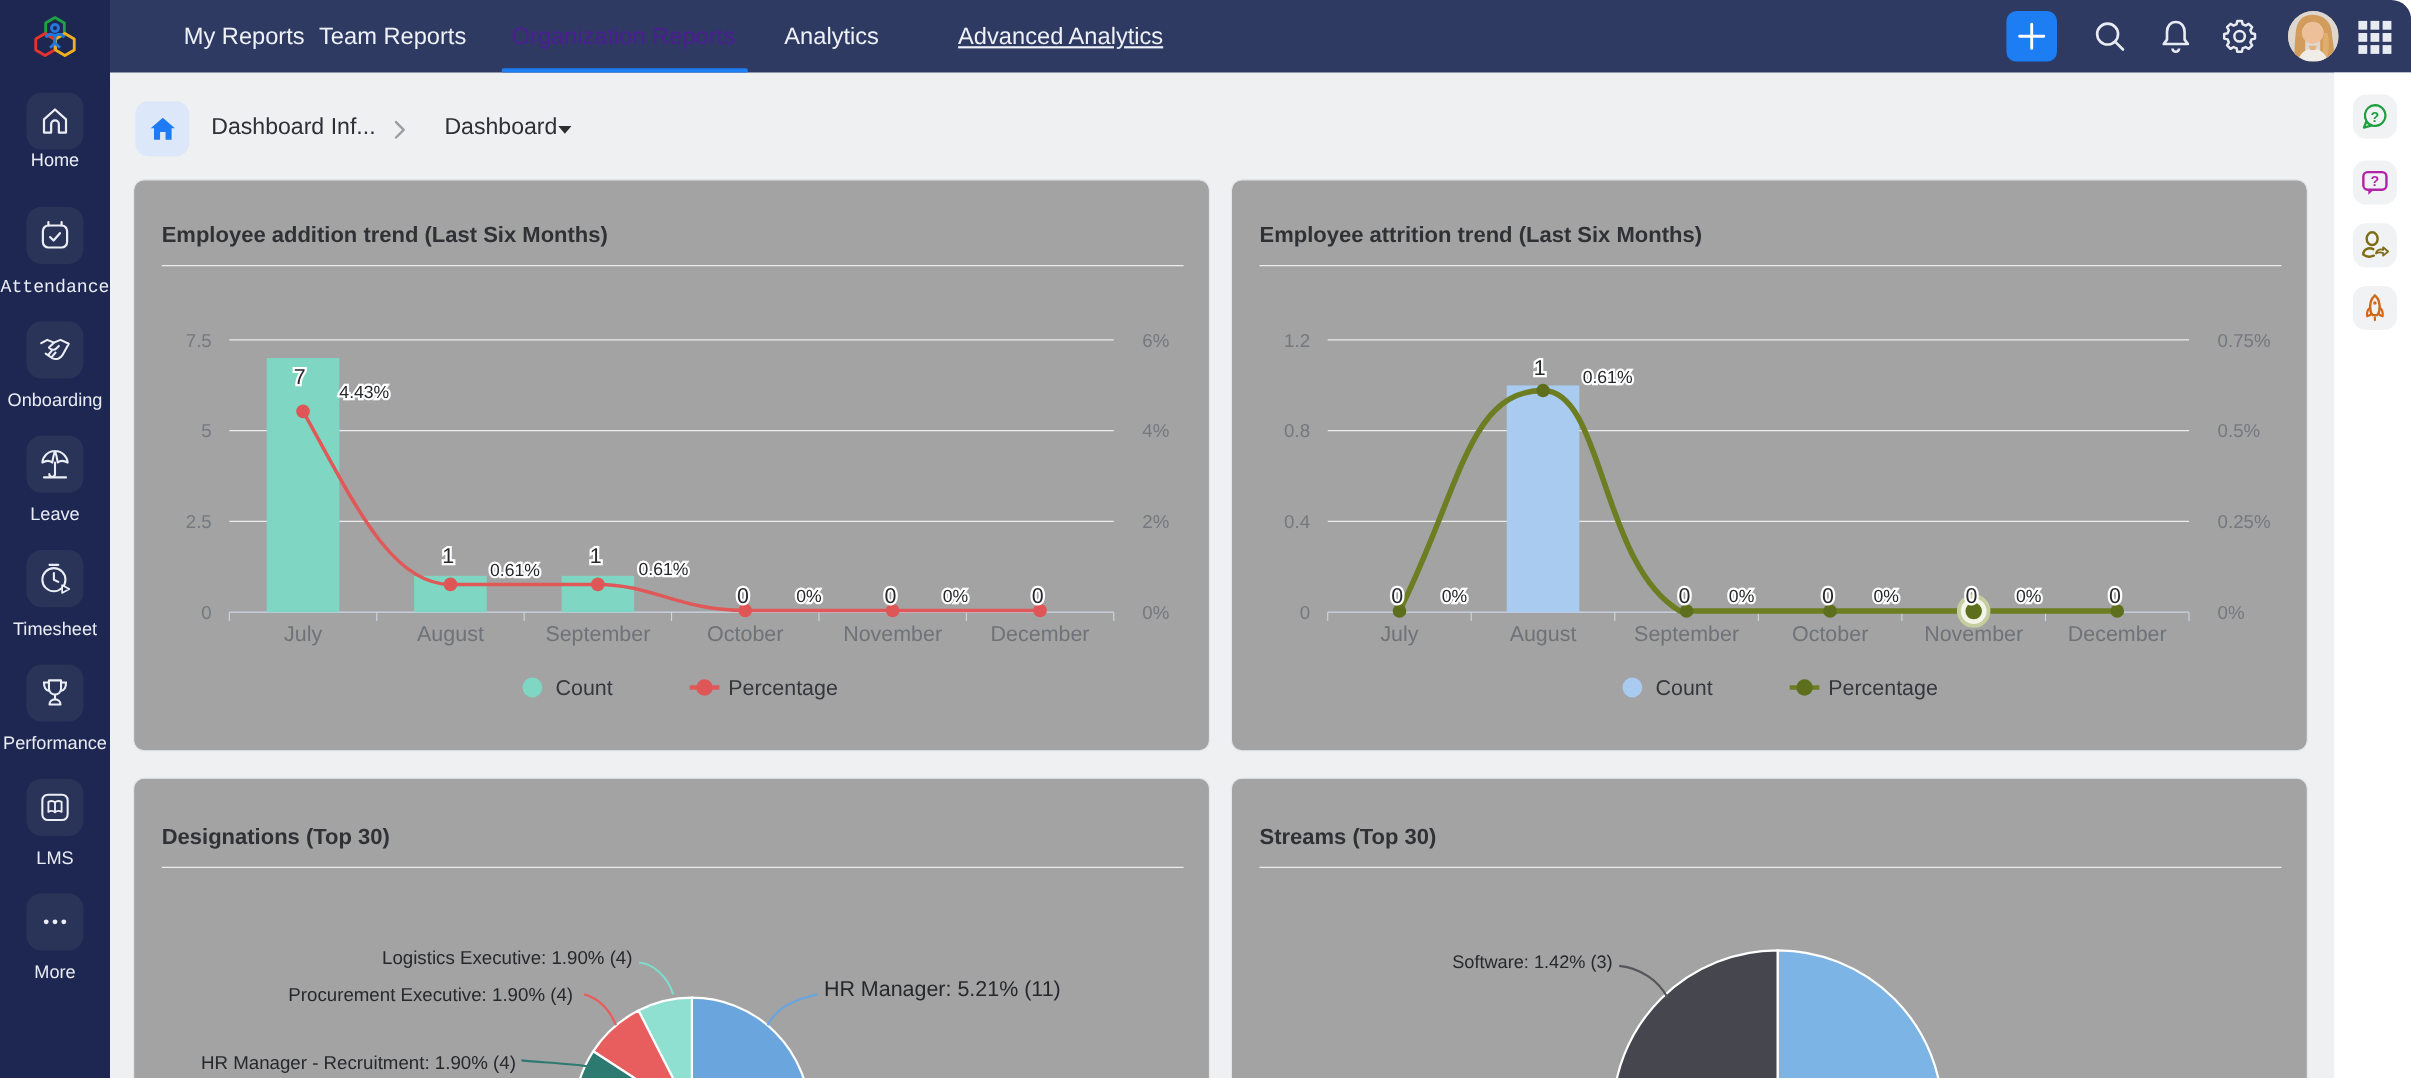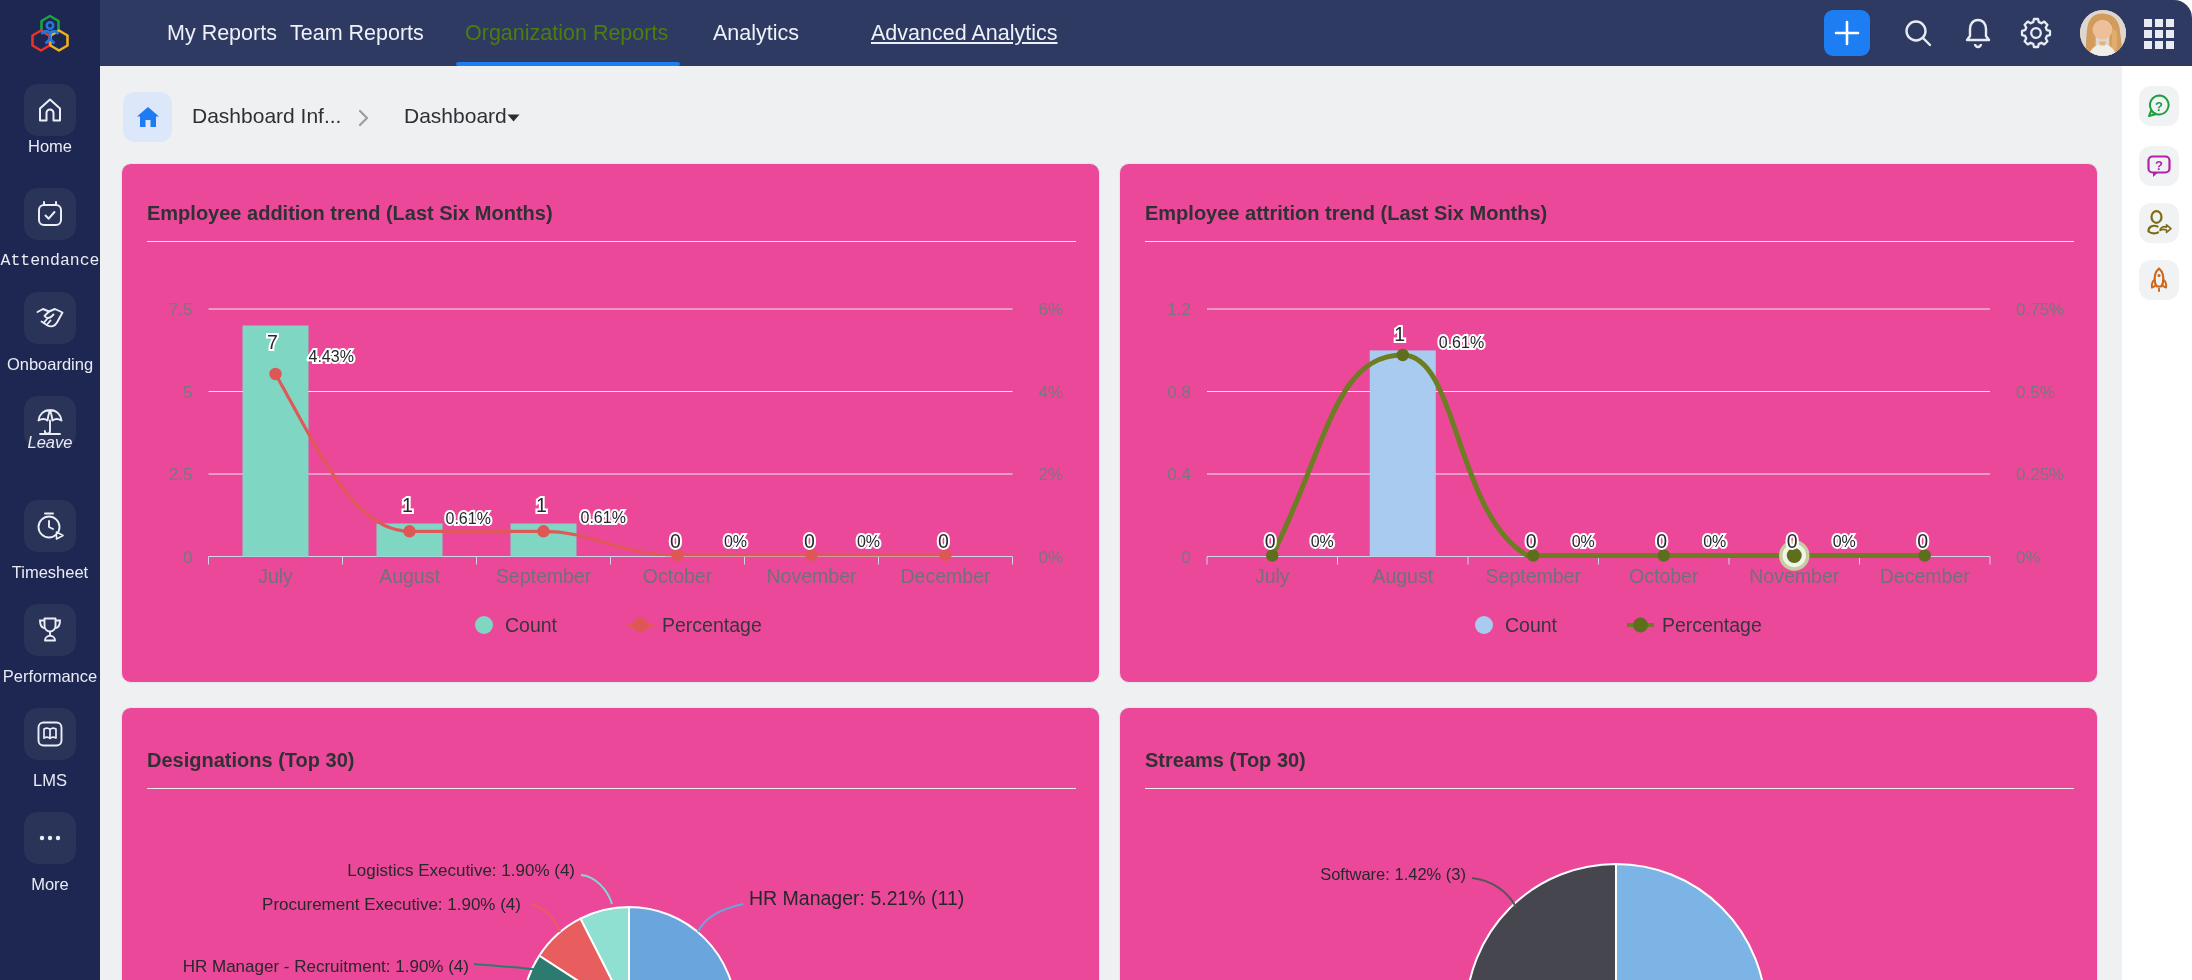--- a/index.html
+++ b/index.html
@@ -12,21 +12,21 @@
   .sb-label { position:absolute; left:0; width:100px; text-align:center; color:#e9ecf4; font-size:16.5px; }
   
   #topbar { left:100px; top:0; width:2092px; height:66px; background:#2e3a62; border-top-right-radius:18px; }
   .tab { position:absolute; top:0; height:66px; line-height:66px; color:#eef1f7; font-size:21.5px; white-space:nowrap; }
   #tab-underline { position:absolute; left:356px; top:62px; width:224px; height:4px; background:#1d7df2; border-radius:2px; }
   
   #rightstrip { left:2122px; top:66px; width:70px; height:914px; background:#ffffff; }
   .rs-chip { position:absolute; left:2139px; width:40px; height:40px; border-radius:12px; background:#f1f2f4; display:flex; align-items:center; justify-content:center; }
   
   #content { left:100px; top:66px; width:2022px; height:914px; background:#eef0f2; border-top-left-radius:14px; }
-  .card { position:absolute; background:#ec4899; border:1px solid #e3e5e9; border-radius:10px; }
+  .card { position:absolute; background:#a3a3a3; border:1px solid #e3e5e9; border-radius:10px; }
   #card1 { left:121px; top:163px; width:979px; height:520px; }
   #card2 { left:1119px; top:163px; width:979px; height:520px; }
   #card3 { left:121px; top:707px; width:979px; height:520px; }
   #card4 { left:1119px; top:707px; width:979px; height:520px; }
   
   #homechip { left:123px; top:92px; width:49px; height:50px; background:#dce8fa; border-radius:12px; display:flex; align-items:center; justify-content:center; }
   .bc-text { position:absolute; top:104px; font-size:21px; color:#2e3035; font-weight:500; }
 </style>
 </head>
 <body>
@@ -178,21 +178,21 @@
       <path d="M496 306 L496 156 A150 150 0 0 1 496 456 Z" fill="#7db4e6" stroke="#ffffff" stroke-width="2" stroke-linejoin="round"></path>
       <path d="M496 306 L496 456 A150 150 0 0 1 496 156 Z" fill="#46464e" stroke="#ffffff" stroke-width="2" stroke-linejoin="round"></path>
       <path d="M352,170 C372,172 388,184 396,199" stroke="#55565c" stroke-width="2" fill="none"></path>
       <text x="346" y="172" font-size="16.5" fill="#26282c" text-anchor="end">Software: 1.42% (3)</text>
     </svg></div>
 
   <div class="abs" style="left:2172px; top:0; width:20px; height:20px; background:#ffffff;"></div>
   <div class="abs" id="topbar"></div>
   <div class="tab" style="left:139px;margin-left:28px;">My Reports</div>
   <div class="tab" style="left:290px;">Team Reports</div>
-  <div class="tab" style="left:465px; font-weight:500; color:#4d7c0f;">Organization Reports</div>
+  <div class="tab" style="left:465px; font-weight:500; color:#4c1d95;">Organization Reports</div>
   <div class="tab" style="left:713px;">Analytics</div>
   <div class="tab" style="left:871px;text-decoration:underline;">Advanced Analytics</div>
   <div class="abs" id="tab-underline" style="left:456px; top:62px; width:224px;"></div>
 
   <div class="abs" style="left:1824px; top:10px; width:46px; height:46px; background:#1d7df2; border-radius:9px;">
     <svg width="46" height="46" viewBox="0 0 46 46">
       <path d="M23 12 V34 M12 23 H34" stroke="#fff" stroke-width="2.6" stroke-linecap="round"></path>
     </svg>
   </div>
   <svg class="abs" style="left:1903px; top:18px;" width="30" height="30" viewBox="0 0 30 30">
@@ -299,21 +299,21 @@
     </svg>
   </div>
   <div class="sb-label" style="top:355px;">Onboarding</div>
   <div class="sb-chip" style="top:396px;">
     <svg width="30" height="30" viewBox="0 0 30 30">
       <path d="M15 3 C8.5 3 4 8 3.5 13.5 C7 11.5 10 11.5 12.5 13.5 C13 10 13.5 7 15 3 C16.5 7 17 10 17.5 13.5 C20 11.5 23 11.5 26.5 13.5 C26 8 21.5 3 15 3 Z" stroke="#eceef5" stroke-width="1.9" fill="none" stroke-linejoin="round"></path>
       <path d="M15 13.5 L15 24 A2.6 2.6 0 0 1 9.8 24" stroke="#eceef5" stroke-width="1.9" fill="none" stroke-linecap="round"></path>
       <path d="M5 27 L25 27" stroke="#eceef5" stroke-width="1.9" stroke-linecap="round"></path>
     </svg>
   </div>
-  <div class="sb-label" style="top:433px;font-style:italic;">Leave</div>
+  <div class="sb-label" style="top:459px;">Leave</div>
   <div class="sb-chip" style="top:500px;">
     <svg width="30" height="30" viewBox="0 0 30 30">
       <circle cx="14" cy="16" r="10.5" stroke="#eceef5" stroke-width="1.9" fill="none"></circle>
       <path d="M10 2.5 L18 2.5" stroke="#eceef5" stroke-width="1.9" stroke-linecap="round"></path>
       <path d="M14 10 L14 16 L18 18" stroke="#eceef5" stroke-width="1.9" fill="none" stroke-linecap="round" stroke-linejoin="round"></path>
       <path d="M21.5 21 L28 24.5 L21.5 28 Z" fill="#1d2751" stroke="#eceef5" stroke-width="1.6" stroke-linejoin="round"></path>
     </svg>
   </div>
   <div class="sb-label" style="top:563px;">Timesheet</div>
   <div class="sb-chip" style="top:604px;">

